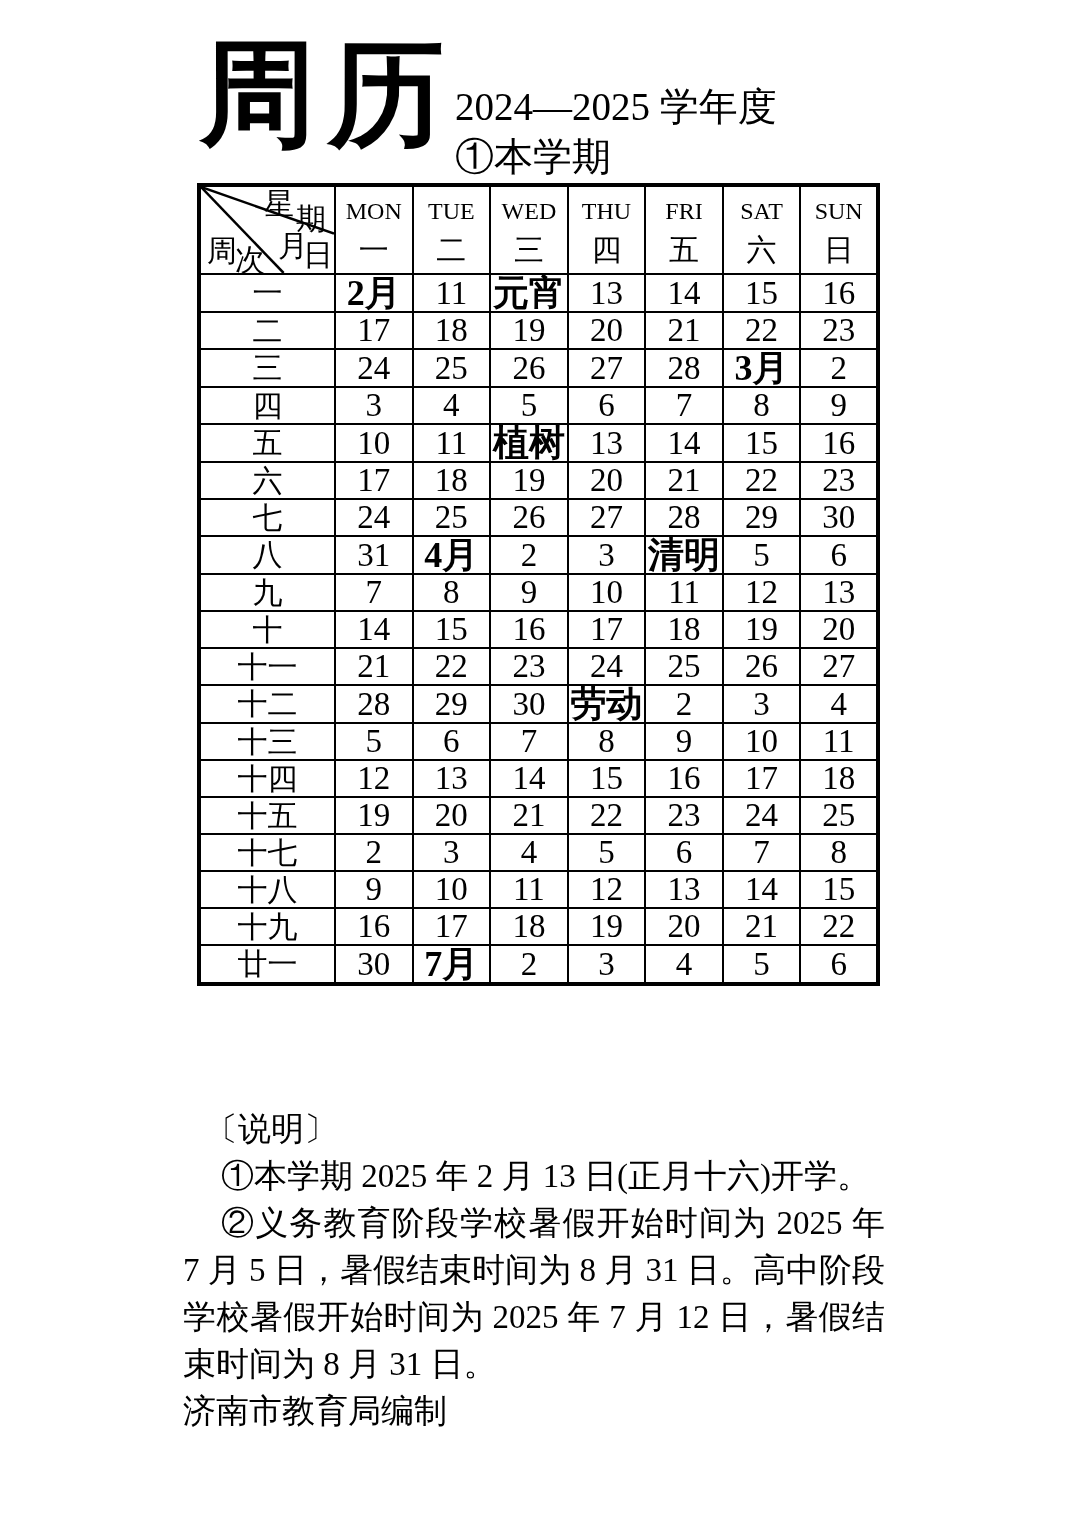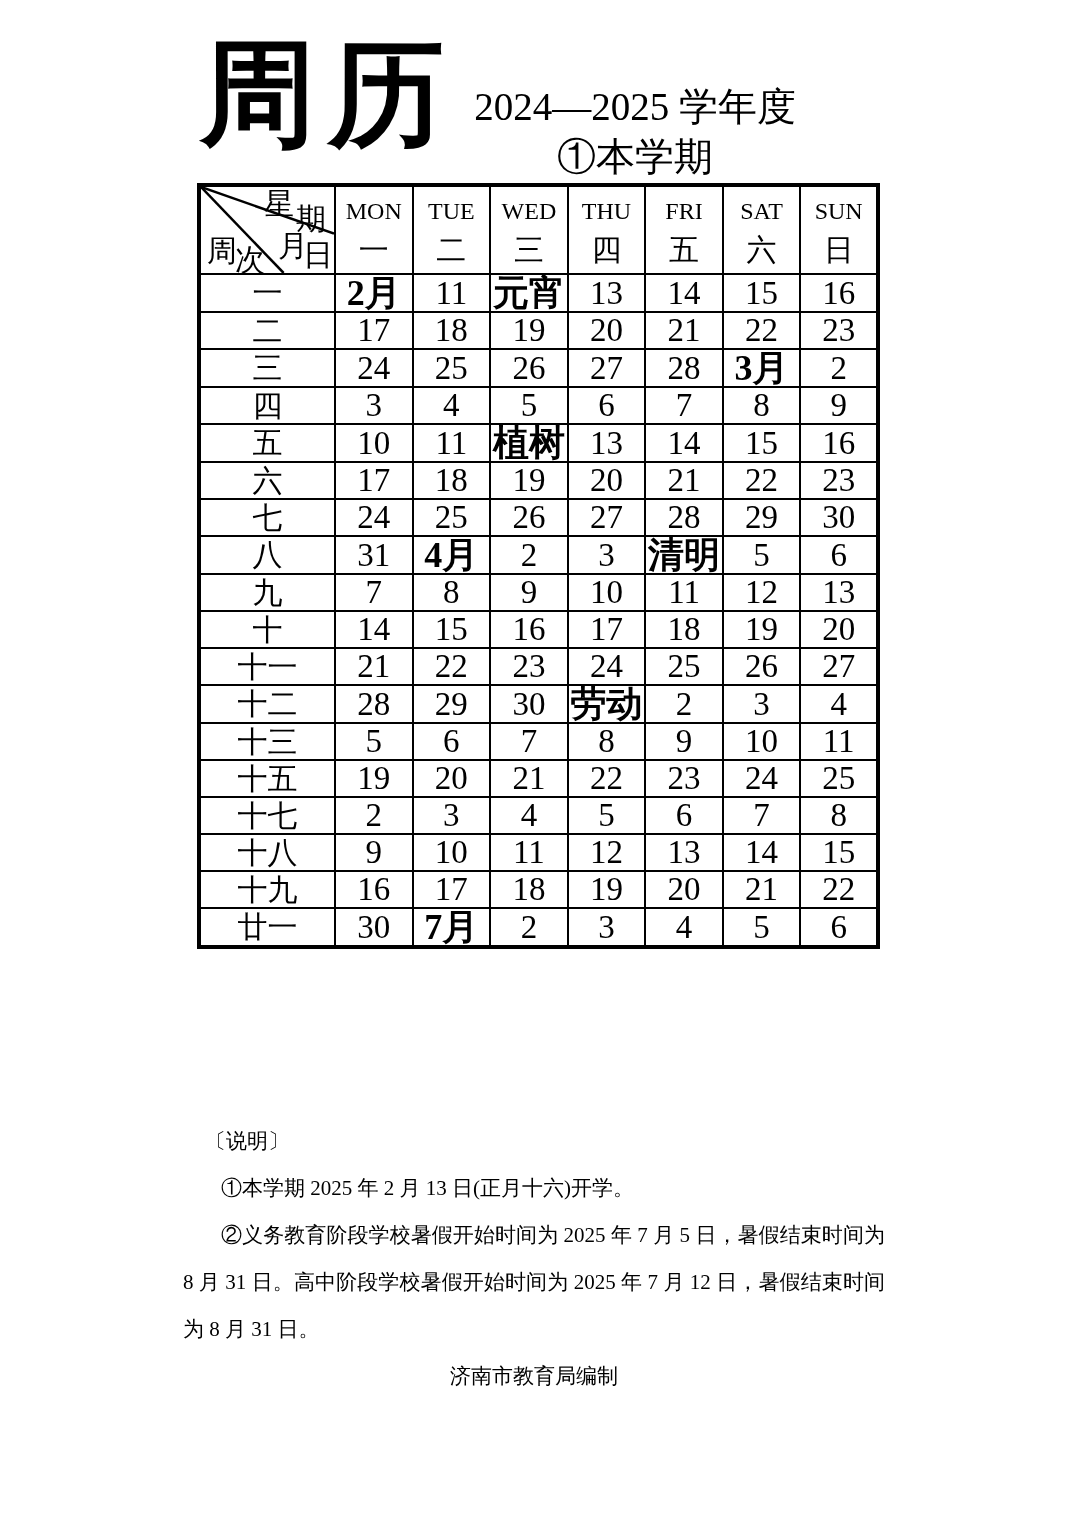--- a/index.html
+++ b/index.html
@@ -7,21 +7,21 @@
   .page{position:relative;width:1080px;height:1528px;overflow:hidden;background:#fff;}
 
   
   .title-main{
     position:absolute;left:200px;top:26px;
     font-size:116px;font-weight:bold;letter-spacing:12px;line-height:1.2;
     white-space:nowrap;
   }
   .title-sub{
     position:absolute;left:455px;top:82px;width:360px;
-    text-align:center;font-size:39px;line-height:50px;white-space:nowrap;
+    font-size:39px;line-height:50px;white-space:nowrap;
   }
 
   
   table.cal{
     position:absolute;left:197px;top:183px;
     width:683px;border-collapse:collapse;table-layout:fixed;
     border:4px solid #000;
   }
   table.cal th,table.cal td{
     border:2px solid #000;padding:0;text-align:center;vertical-align:middle;
@@ -45,26 +45,26 @@
   .c-xing{left:63px;top:2px;}
   .c-qi  {left:95px;top:17px;}
   .c-yue {left:77px;top:44px;}
   .c-ri  {left:102px;top:53px;}
   .c-zhou{left:6px;top:49px;}
   .c-ci  {left:34px;top:58px;}
 
   
   .notes{
     position:absolute;left:183px;top:1106px;width:702px;
-    font-size:21px;line-height:47px;text-align:justify;margin-top:12px;
+    font-size:33px;line-height:47px;text-align:justify;
   }
   .notes p{margin:0;}
   .notes .heading{padding-left:22px;text-align:left;}
   .notes .para{text-indent:38px;}
-  .notes .footer{text-align:center;text-indent:0;}
+  .notes .footer{text-align:left;text-indent:0;}
 </style>
 </head>
 <body>
 
 <div class="page">
 
   <div class="title-main">周历</div>
   <div class="title-sub">
     <div>2024—2025 学年度</div>
     <div>①本学期</div>
@@ -250,20 +250,30 @@
           <td class="week">十三</td>
           <td class="date">5</td>
           <td class="date">6</td>
           <td class="date">7</td>
           <td class="date">8</td>
           <td class="date">9</td>
           <td class="date">10</td>
           <td class="date">11</td>
         </tr>
         <tr>
+          <td class="week">十四</td>
+          <td class="date">12</td>
+          <td class="date">13</td>
+          <td class="date">14</td>
+          <td class="date">15</td>
+          <td class="date">16</td>
+          <td class="date">17</td>
+          <td class="date">18</td>
+        </tr>
+        <tr>
           <td class="week">十五</td>
           <td class="date">19</td>
           <td class="date">20</td>
           <td class="date">21</td>
           <td class="date">22</td>
           <td class="date">23</td>
           <td class="date">24</td>
           <td class="date">25</td>
         </tr>
         <tr>

